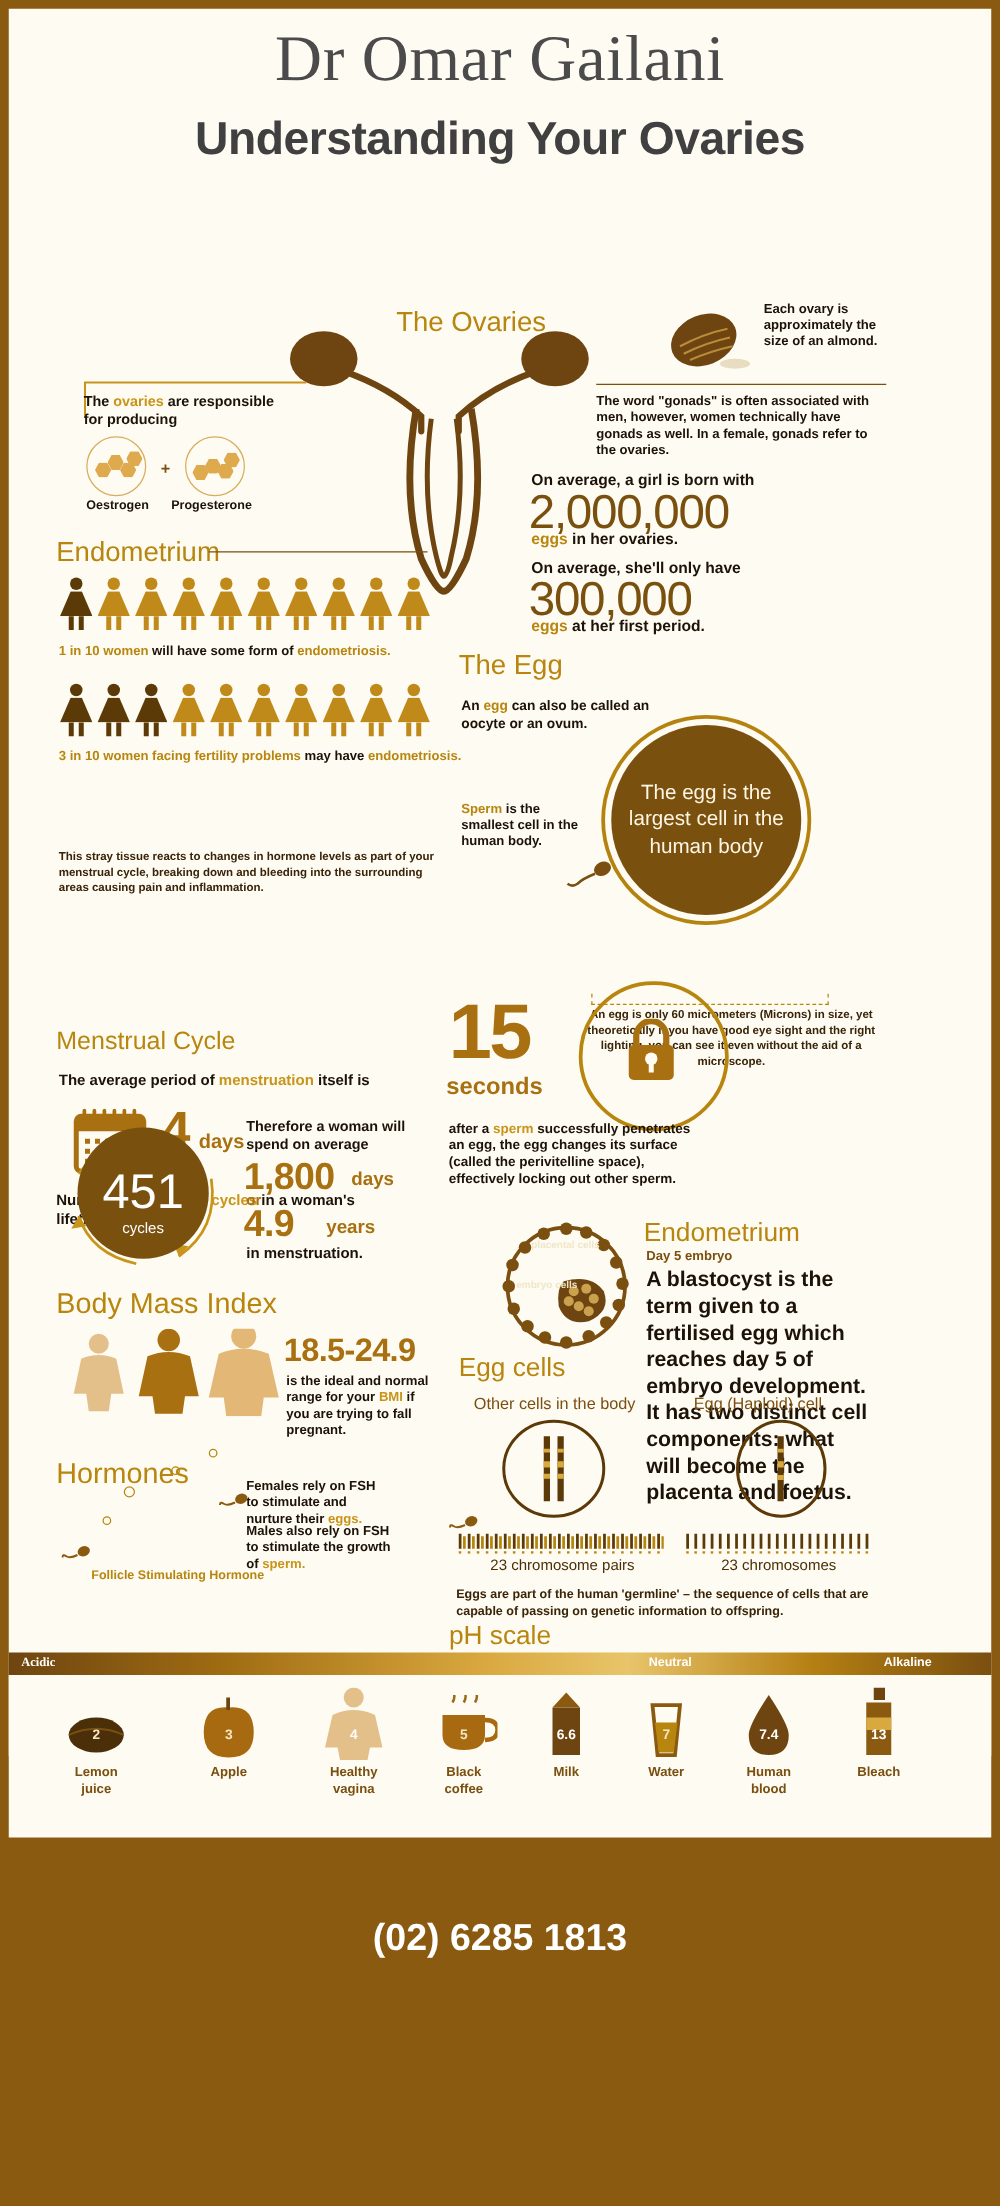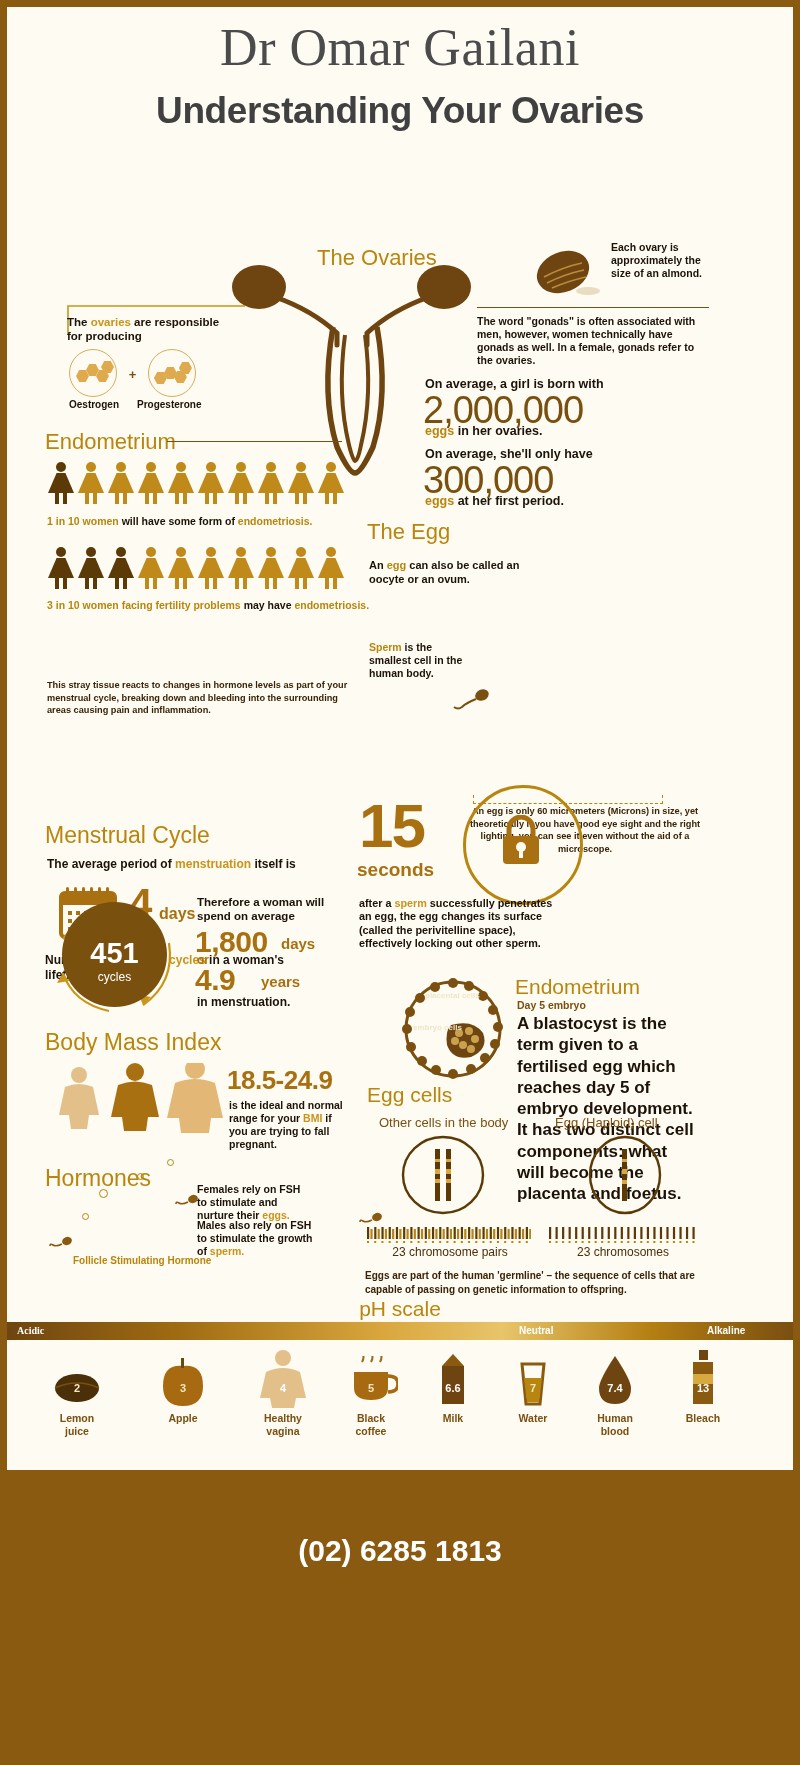--- a/index.html
+++ b/index.html
@@ -39,21 +39,21 @@
 
   
   .eggblob{position:absolute;left:482px;top:573px;width:152px;height:152px;border-radius:50%;background:#7a500f;
     box-shadow:0 0 0 5px #fdfbf2, 0 0 0 8px #b4830f;display:flex;align-items:center;justify-content:center;text-align:center;}
   .eggblob span{color:#fdf6e4;font-size:16.5px;line-height:1.3;}
 
   
   .ringbig{position:absolute;border-radius:50%;border:3px solid #b8860f;}
   .cyclecircle{position:absolute;left:55px;top:895px;width:105px;height:105px;border-radius:50%;background:#7a500f;color:#fff;
     display:flex;flex-direction:column;align-items:center;justify-content:center;}
-  .cyclecircle .n{font-size:29px;font-weight:bold;line-height:1;margin-top:13px;}
+  .cyclecircle .n{font-size:39px;font-weight:normal;line-height:1;margin-top:13px;}
   .cyclecircle .u{font-size:12px;margin-top:2px;}
 
   
   .phband{position:absolute;left:7px;top:1322px;width:786px;height:18px;
     background:linear-gradient(90deg,#6e4510 0%,#a06c12 22%,#d9a73e 48%,#e8c46a 63%,#b47f12 82%,#7a4f10 100%);}
   .phband .lbl{position:absolute;top:3px;font-size:10px;font-weight:bold;color:#fff;}
   .phstrip{position:absolute;left:7px;top:1340px;width:786px;height:130px;background:#fdfbf2;}
   .phitem{position:absolute;text-align:center;width:96px;}
   .phitem .cap{font-size:10.5px;color:#7a4f10;font-weight:bold;line-height:1.2;margin-top:4px;}
   .phnum{position:absolute;font-size:11px;font-weight:bold;color:#5c3a08;}
@@ -284,27 +284,30 @@
 
   <div class="abs bodytxt" style="left:362px;top:634px;width:105px;font-size:10.5px;">
     <span class="hl2">Sperm</span><span> is the smallest cell in the human body.</span>
   </div>
 
   <svg class="abs sperm" style="left:445px;top:680px;" width="42" height="24">
     <ellipse cx="30" cy="8" rx="7" ry="5.5" fill="#7a4f10" transform="rotate(-25 30 8)"></ellipse>
     <path d="M24 12 Q14 16 10 20 Q6 23 2 20" stroke="#7a4f10" stroke-width="2" fill="none"></path>
   </svg>
 
+  <div class="eggblob">
+    <span>The egg is the largest cell in the human body</span>
+  </div>
 
   <div class="dashbox" style="left:466px;top:788px;width:188px;height:8px;"></div>
   <div class="abs smalltxt" style="left:458px;top:798px;width:240px;text-align:center;">
     <span style="color:#3a2408;">An egg is only 60 micrometers (Microns) in size, yet theoretically if you have good eye sight and the right lighting, you can see it even without the aid of a microscope.</span>
   </div>
 
-  <div class="abs sec-h" style="left:38px;top:815px;font-size:23px;">Menstrual Cycle</div>
+  <div class="abs sec-h" style="left:38px;top:815px;font-size:20px;">Menstrual Cycle</div>
   <div class="abs bodytxt" style="left:40px;top:850px;font-size:12px;">
     <span>The average period of </span><span class="hl">menstruation</span><span> itself is</span>
   </div>
 
   <svg class="abs" style="left:50px;top:876px;" width="62" height="58">
     <rect x="4" y="10" width="54" height="44" rx="4" fill="none" stroke="#a87010" stroke-width="4"></rect>
     <rect x="4" y="10" width="54" height="12" fill="#a87010"></rect>
     <g fill="#a87010">
       <rect x="9" y="4" width="3" height="9" rx="1.5"></rect>
           <rect x="17" y="4" width="3" height="9" rx="1.5"></rect>

